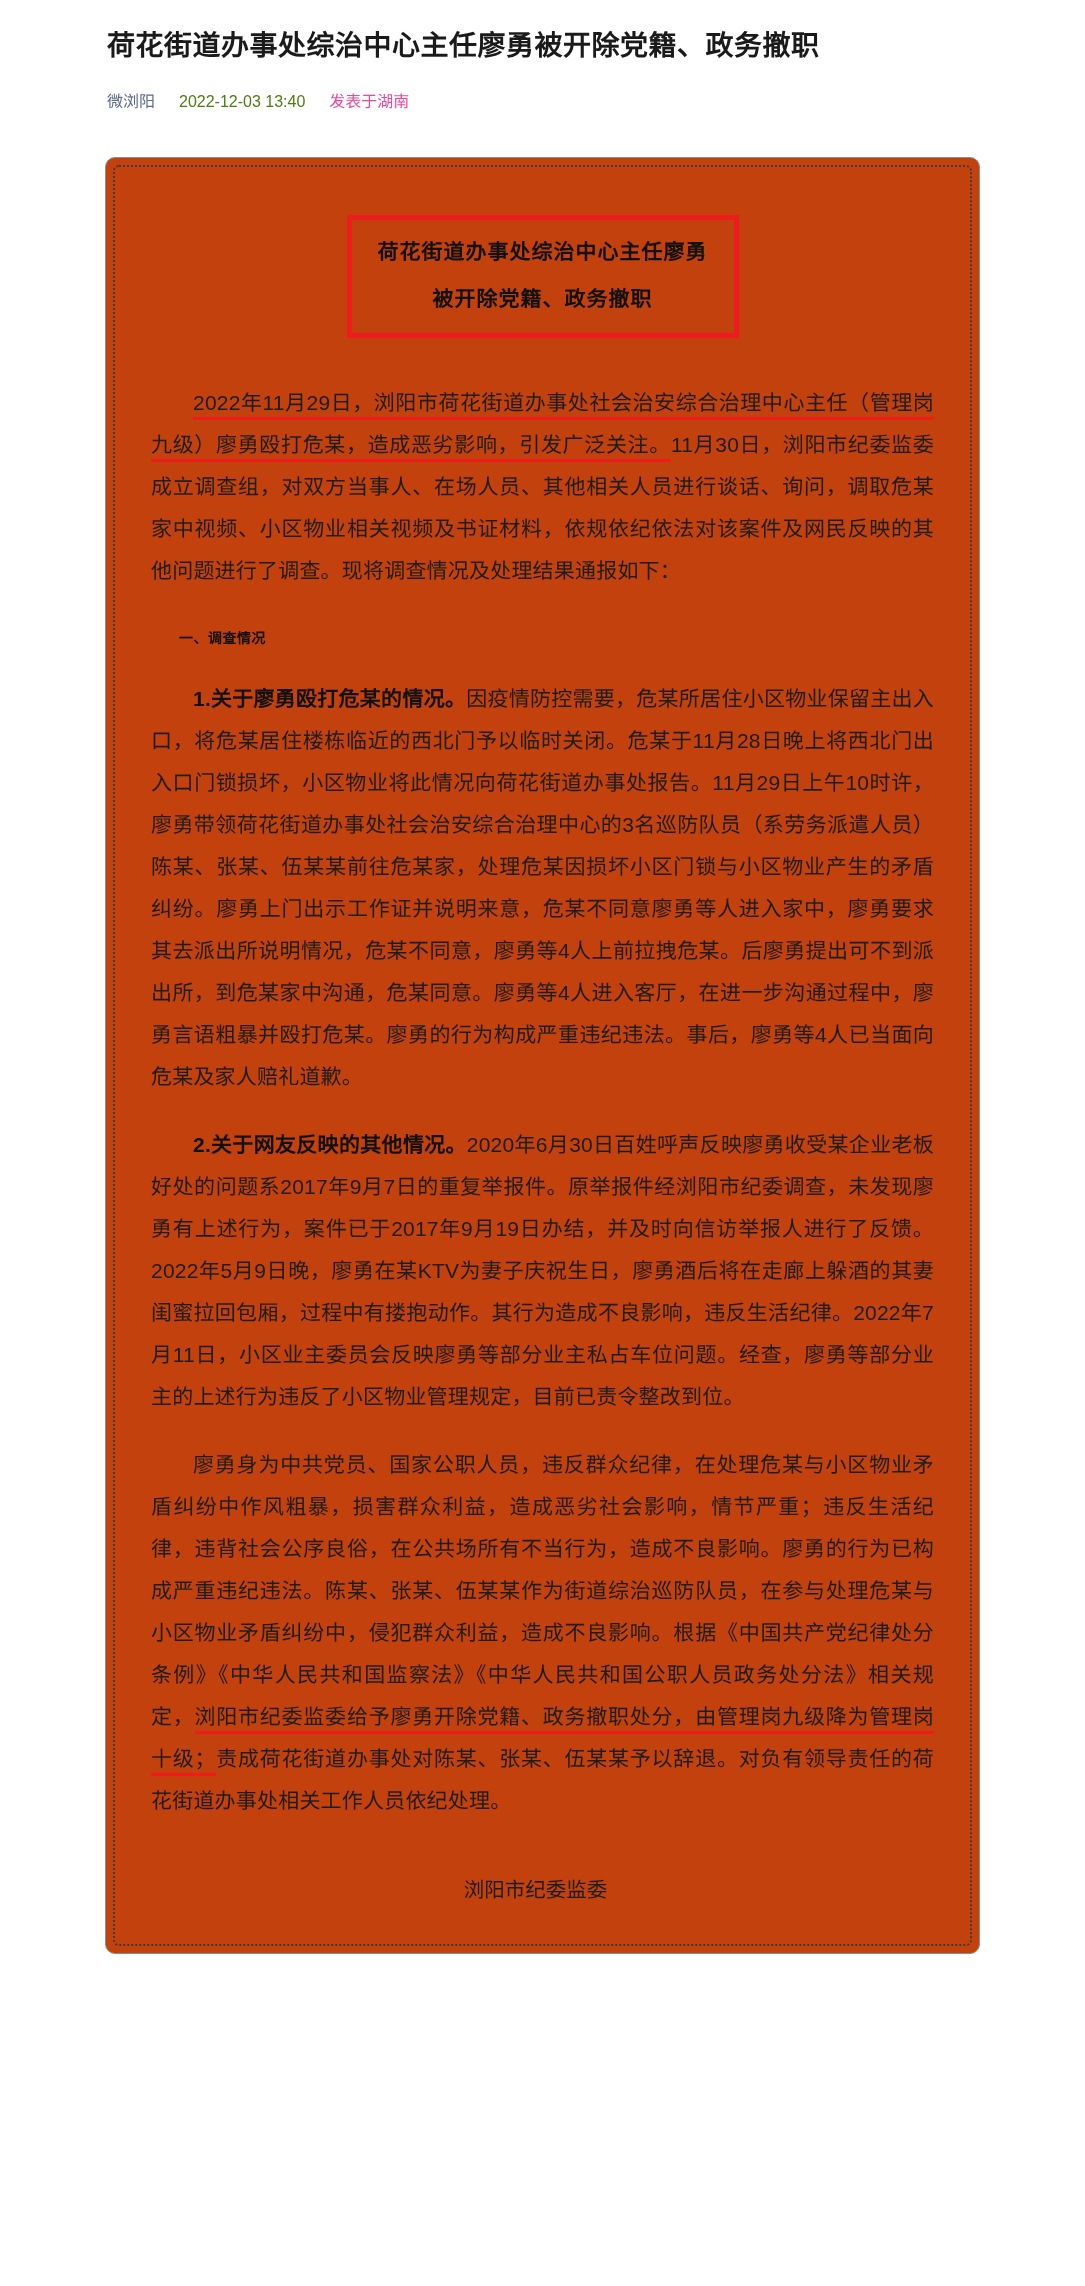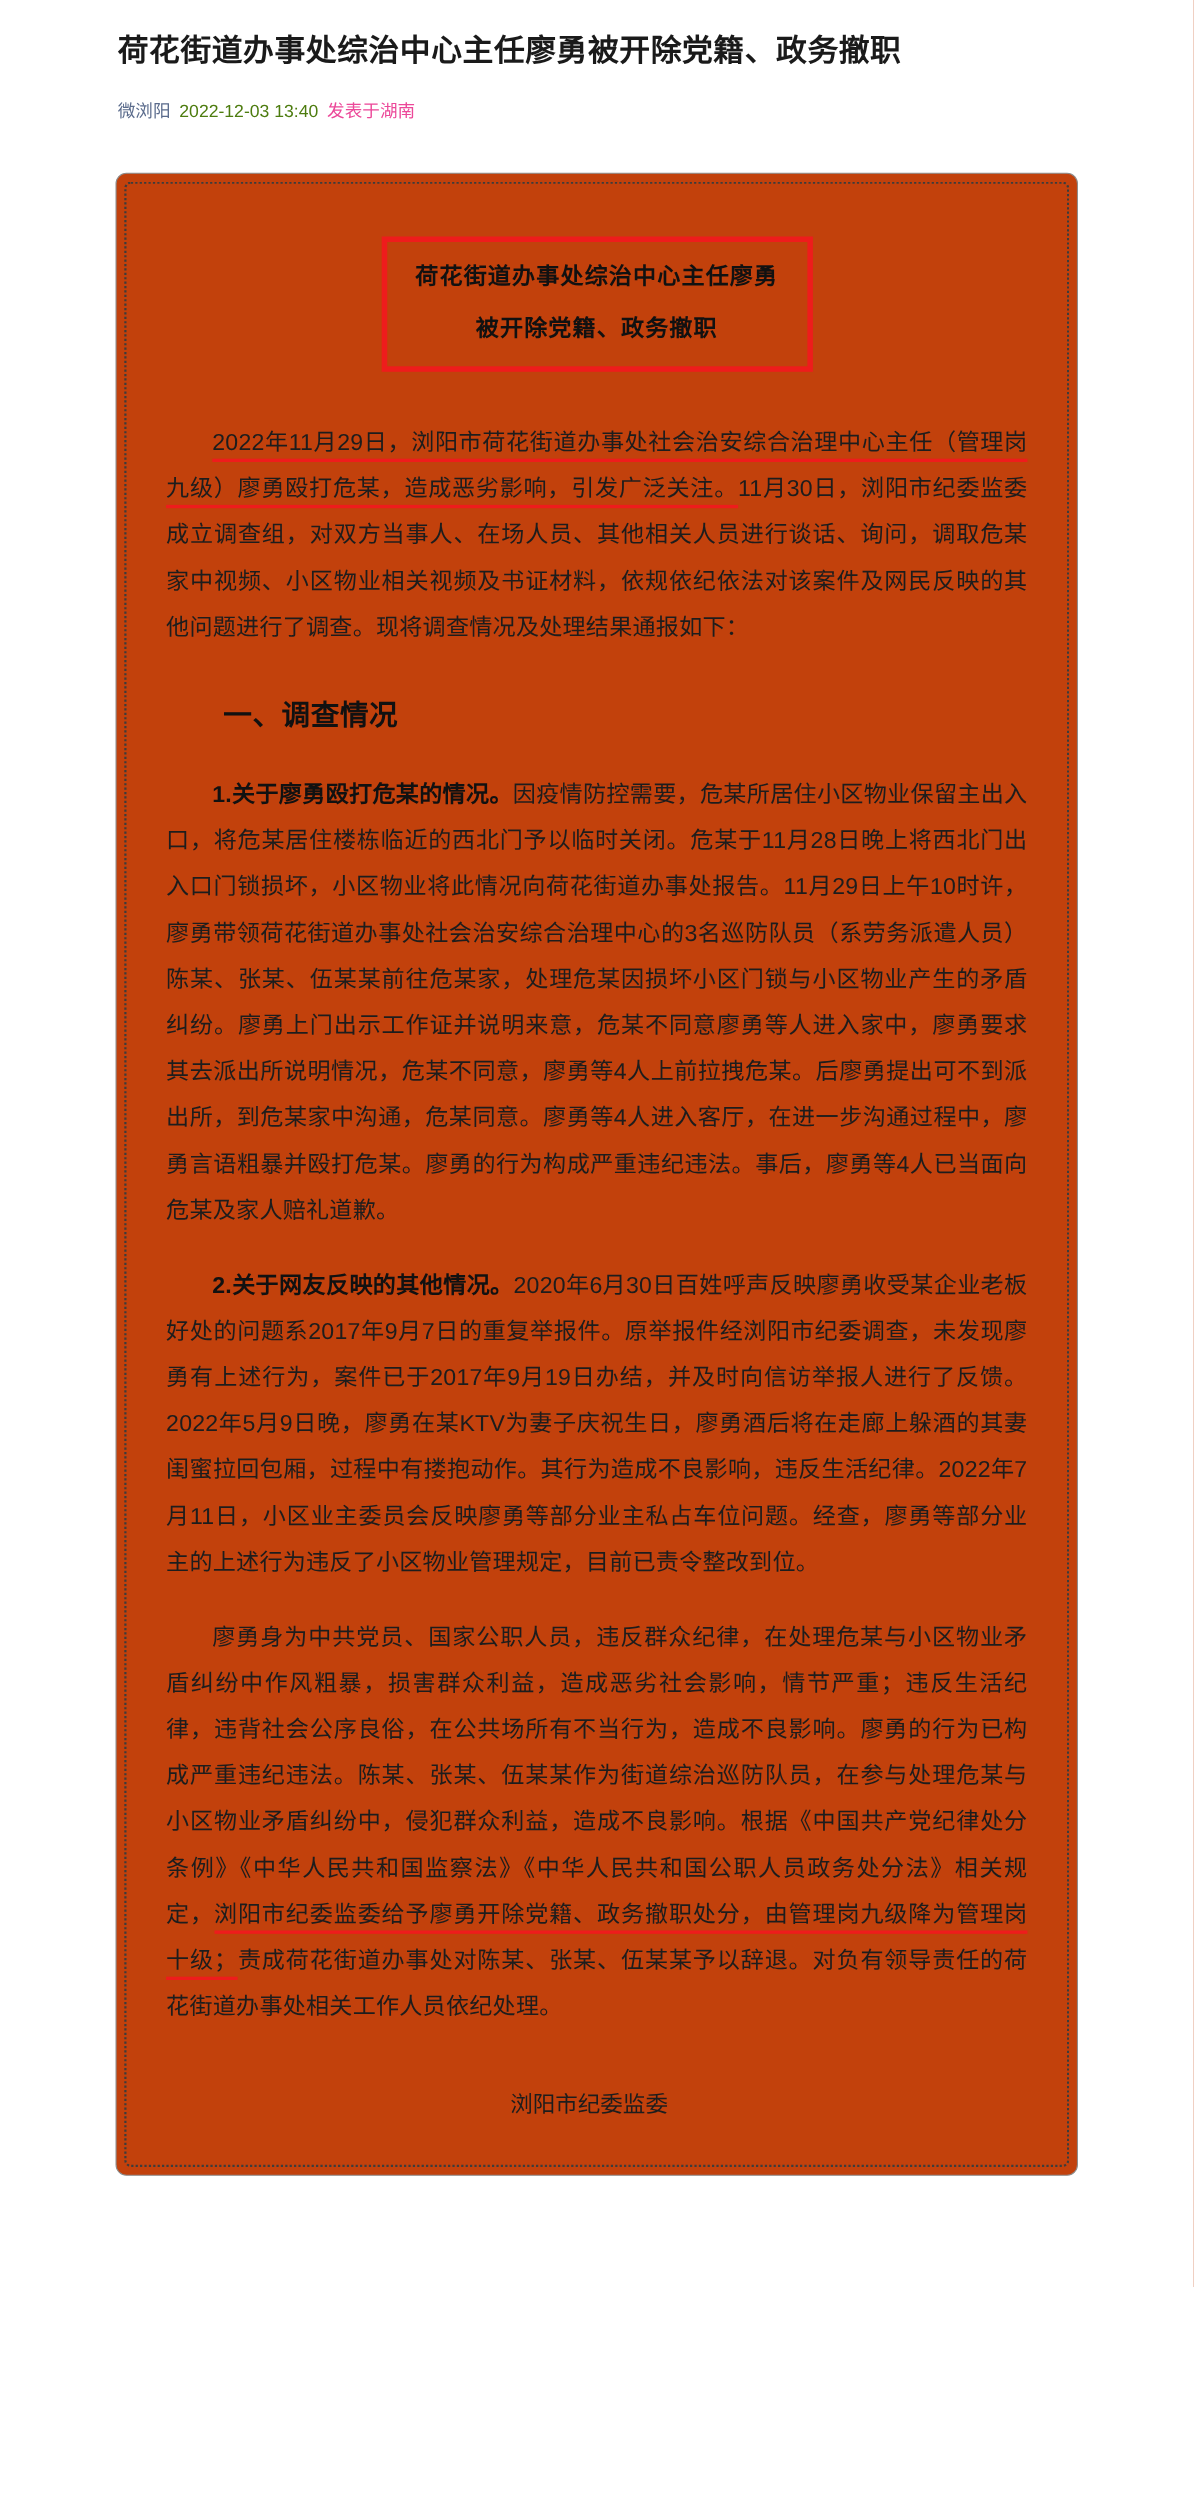--- a/index.html
+++ b/index.html
@@ -36,21 +36,21 @@
     margin: 0;
     letter-spacing: 0.5px;
   }
   .article-meta {
     margin-top: 24px;
     font-size: 16px;
     line-height: 1.4;
     color: #9b9b9b;
     display: flex;
     align-items: baseline;
-    gap: 8px;
+    gap: 24px;
     flex-wrap: wrap;
   }
   .meta-source {
     color: #5a6b8c;
   }
   .meta-date { color: #4d7c0f; }
   .meta-loc  { color: #ec4899; }
 
   
   .doc-frame {
@@ -95,21 +95,21 @@
     color: #1d1d1d;
     margin: 0 0 26px 0;
     text-align: justify;
     text-justify: inter-ideograph;
     text-indent: 2em;
     letter-spacing: 0.2px;
   }
   p.para:last-child { margin-bottom: 0; }
 
   h3.section-head {
-    font-size: 26px;
+    font-size: 14px;
     font-weight: 700;
     line-height: 2.0;
     color: #111111;
     margin: 32px 0 26px 0;
     text-indent: 2em;
     letter-spacing: 0.5px;
   }
 
   .b { font-weight: 700; color: #111; }
 

